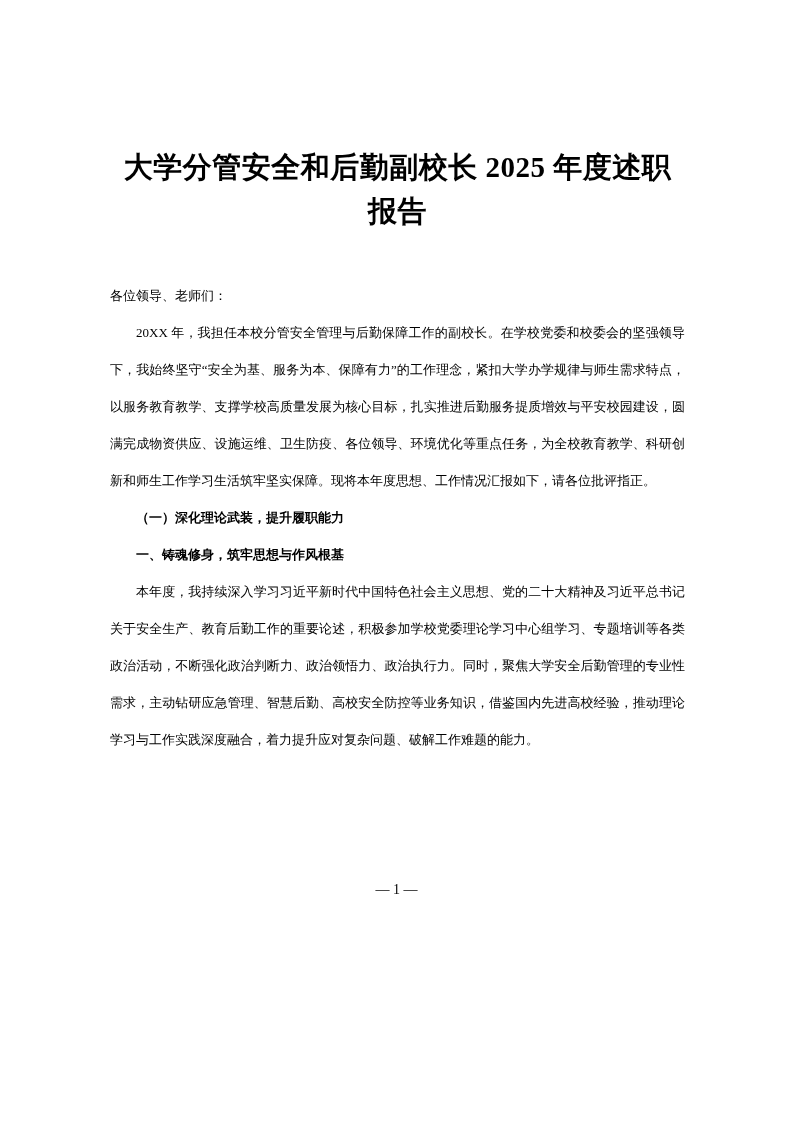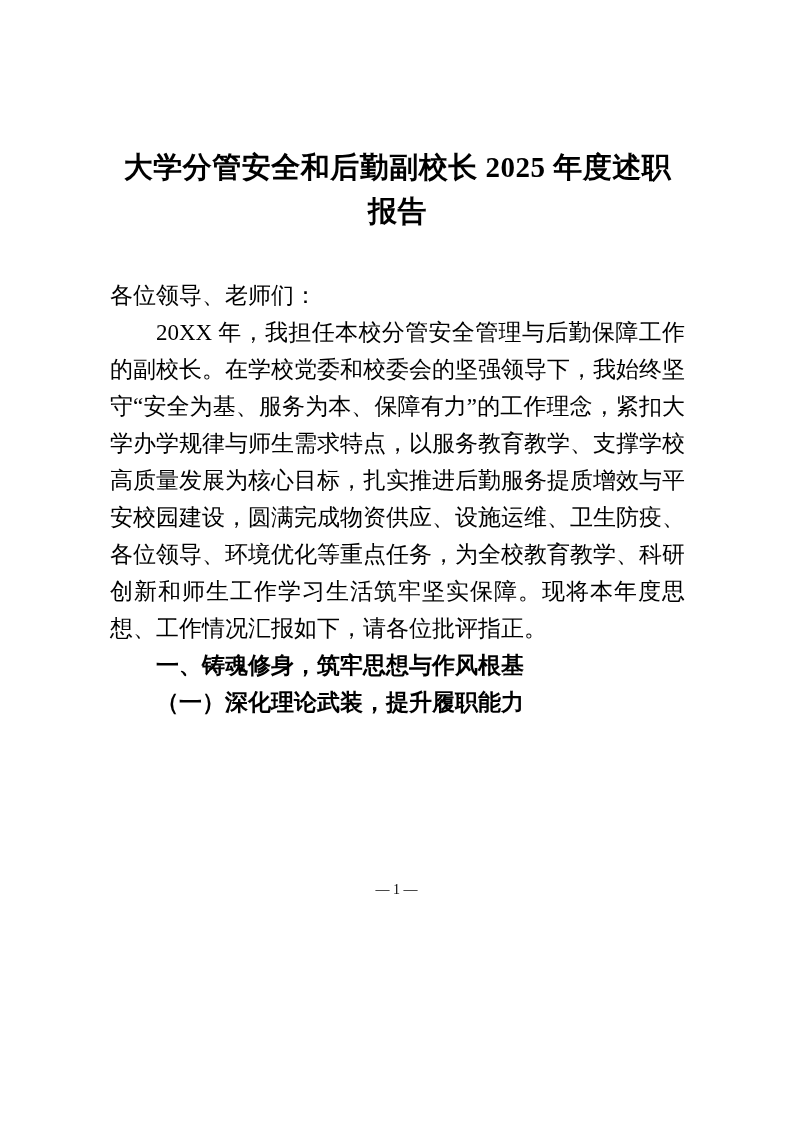--- a/index.html
+++ b/index.html
@@ -26,21 +26,21 @@
     .doc-title {
       margin: 0 0 36px 0;
       font-size: 29px;
       font-weight: bold;
       line-height: 1.5;
       text-align: center;
       letter-spacing: 0.5px;
       font-family: "Liberation Serif", serif;
     }
     .doc-body {
-      font-size: 23px;
+      font-size: 13px;
       line-height: 37px;
       text-align: justify;
       text-justify: inter-ideograph;
       margin-top: 44px;
     }
     .doc-body p {
       margin: 0;
       padding: 0;
     }
     .salutation {
@@ -70,23 +70,24 @@
 <div class="page">
 
   <h1 class="doc-title">大学分管安全和后勤副校长 2025 年度述职报告</h1>
 
   <div class="doc-body">
 
     <p class="salutation">各位领导、老师们：</p>
 
     <p class="para">20XX 年，我担任本校分管安全管理与后勤保障工作的副校长。在学校党委和校委会的坚强领导下，我始终坚守“安全为基、服务为本、保障有力”的工作理念，紧扣大学办学规律与师生需求特点，以服务教育教学、支撑学校高质量发展为核心目标，扎实推进后勤服务提质增效与平安校园建设，圆满完成物资供应、设施运维、卫生防疫、各位领导、环境优化等重点任务，为全校教育教学、科研创新和师生工作学习生活筑牢坚实保障。现将本年度思想、工作情况汇报如下，请各位批评指正。</p>
 
+    <p class="heading">（一）深化理论武装，提升履职能力</p>
+
     <p class="heading">一、铸魂修身，筑牢思想与作风根基</p>
 
-    <p class="heading">（一）深化理论武装，提升履职能力</p>
-
+    <p class="para">本年度，我持续深入学习习近平新时代中国特色社会主义思想、党的二十大精神及习近平总书记关于安全生产、教育后勤工作的重要论述，积极参加学校党委理论学习中心组学习、专题培训等各类政治活动，不断强化政治判断力、政治领悟力、政治执行力。同时，聚焦大学安全后勤管理的专业性需求，主动钻研应急管理、智慧后勤、高校安全防控等业务知识，借鉴国内先进高校经验，推动理论学习与工作实践深度融合，着力提升应对复杂问题、破解工作难题的能力。</p>
 
 
   </div>
 
   <div class="page-footer">— 1 —</div>
 
 </div>
 
 </body></html>

